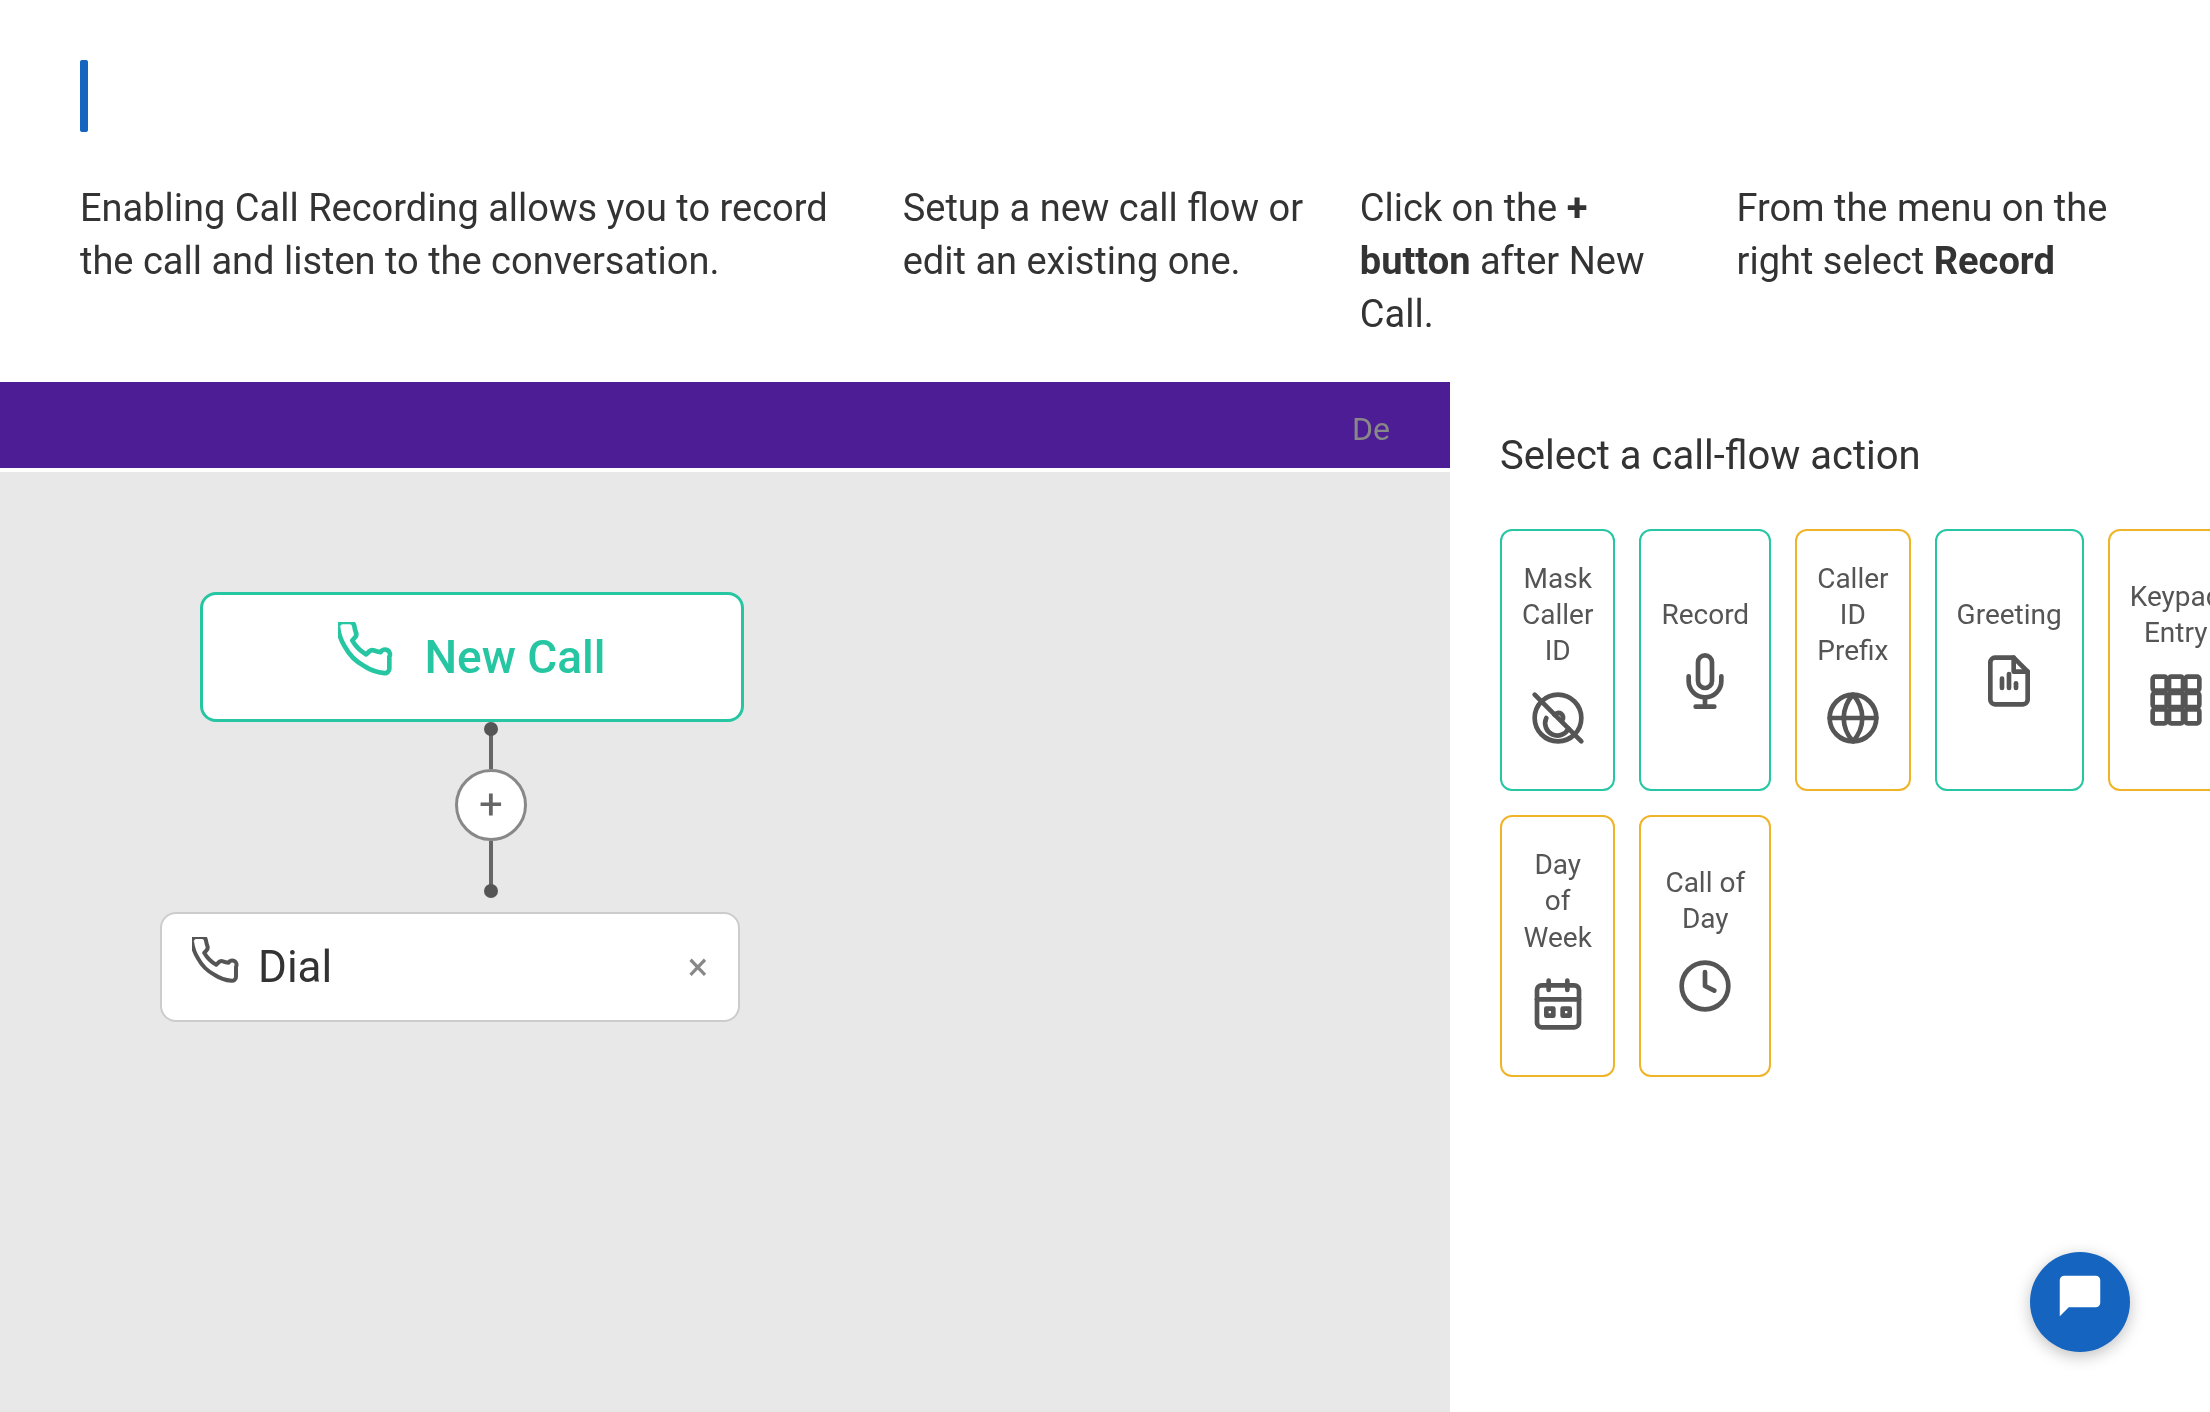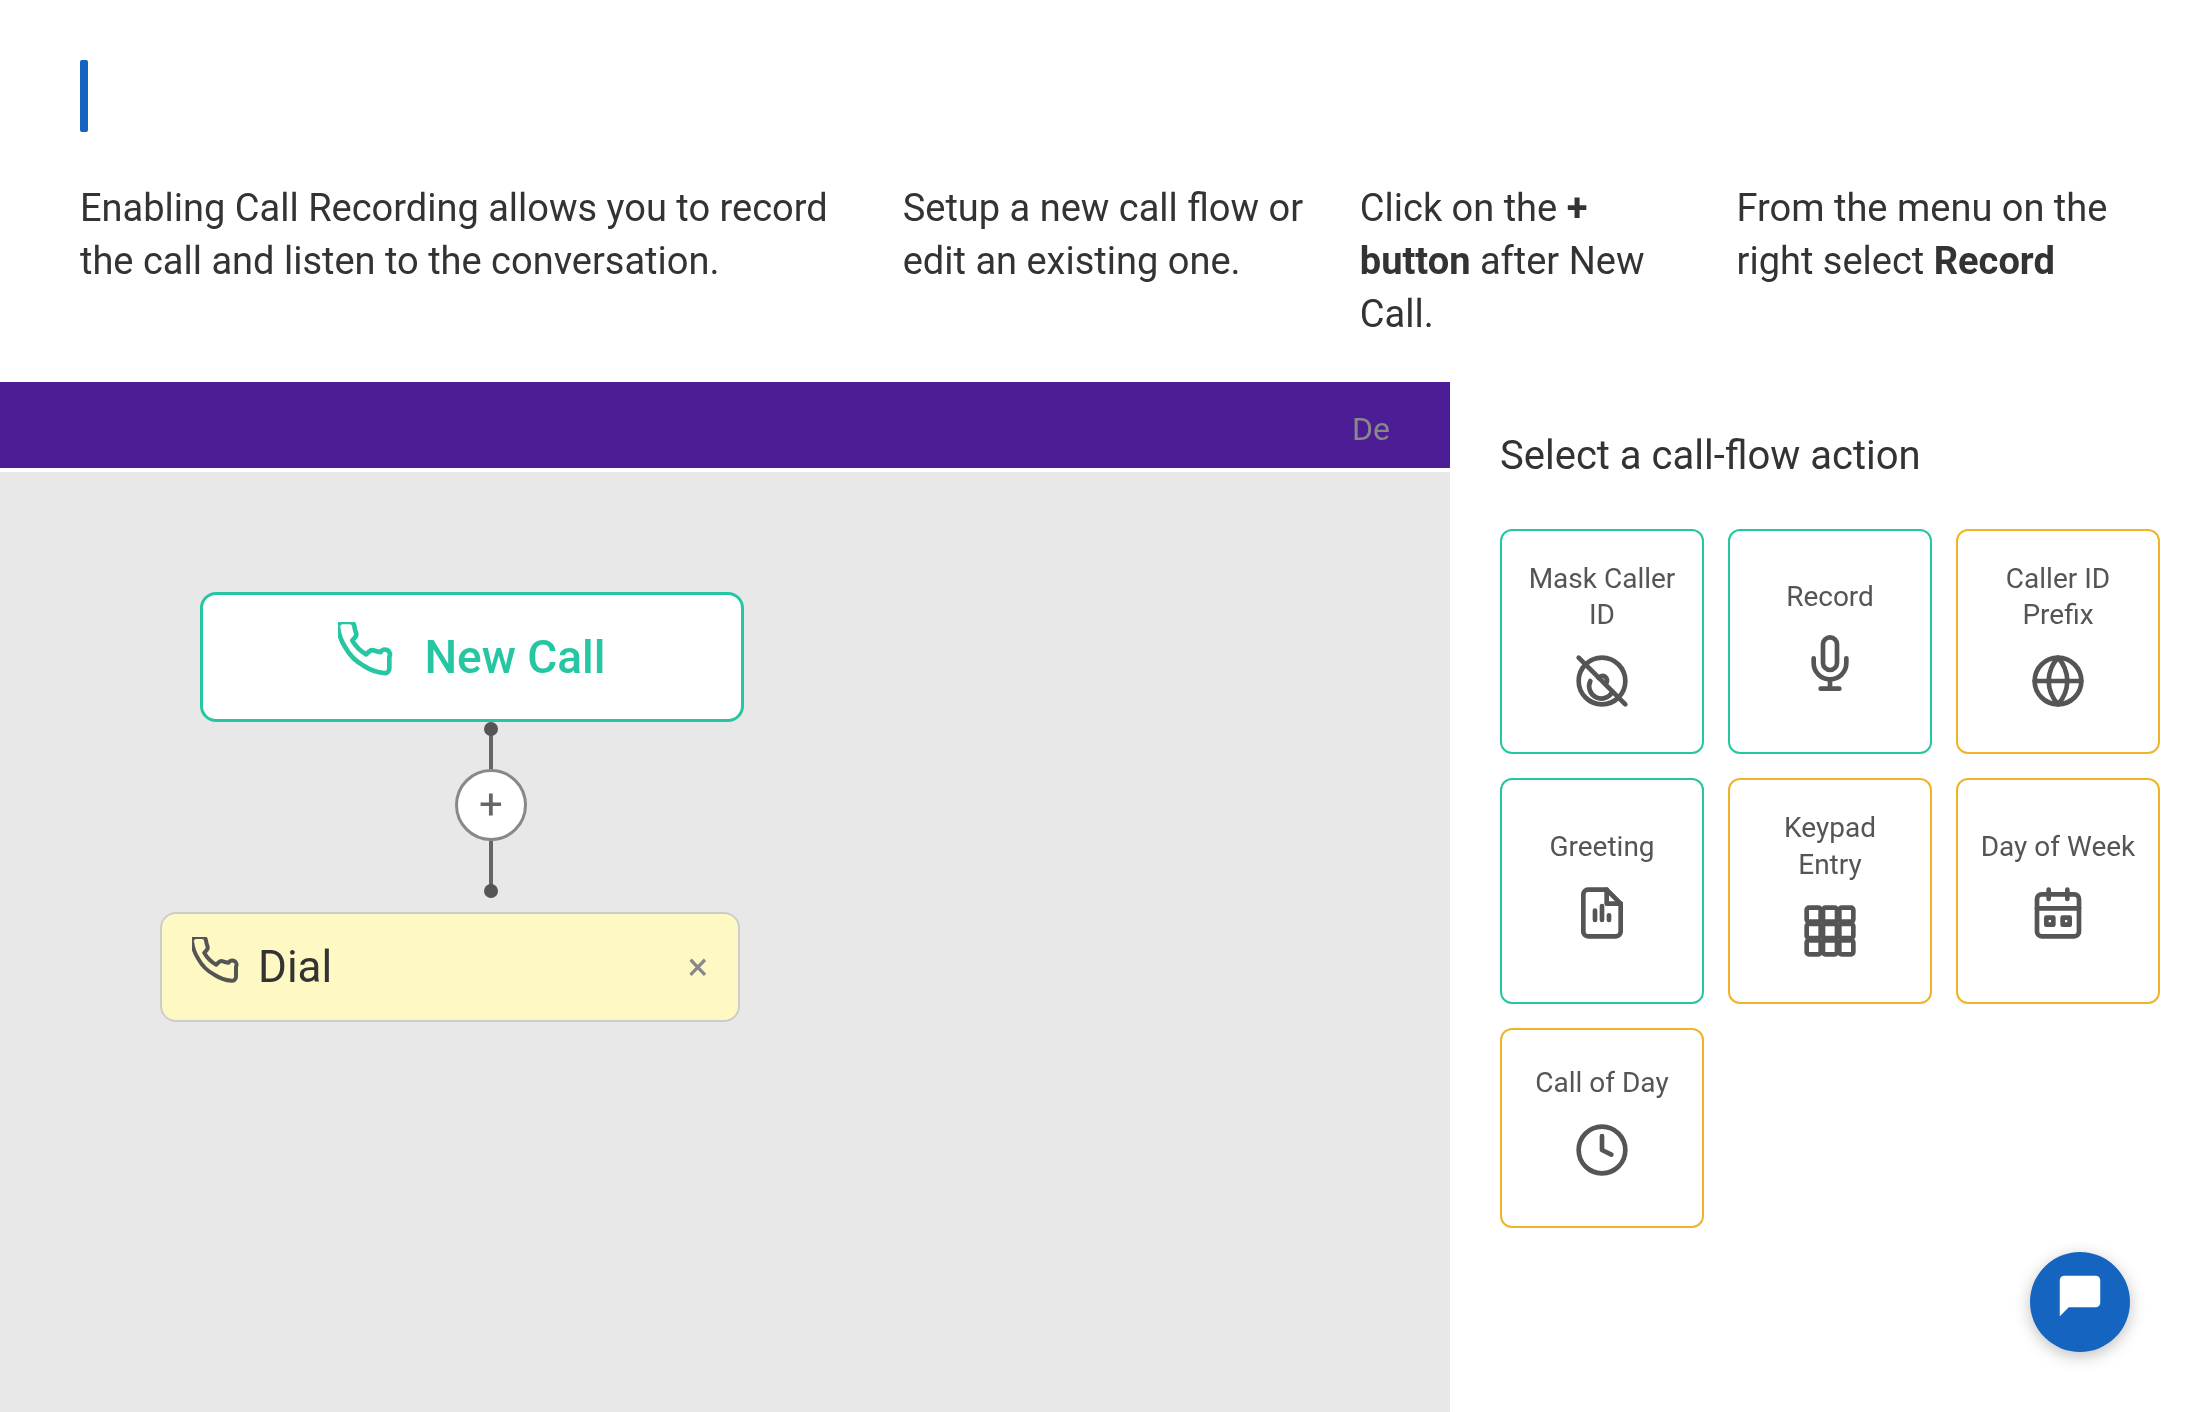--- a/index.html
+++ b/index.html
@@ -194,21 +194,21 @@
 
     
     .dial-node {
       position: absolute;
       top: 440px;
       left: 160px;
       width: 580px;
       height: 110px;
       border: 2px solid #ccc;
       border-radius: 16px;
-      background: #fef9c3;
+      background: #ffffff;
       display: flex;
       align-items: center;
       justify-content: space-between;
       padding: 0 30px;
       text-align: center;
     }
 
     .dial-left {
       display: flex;
       align-items: center;
@@ -242,21 +242,21 @@
 
     .panel-title {
       font-size: 40px;
       color: #333;
       font-weight: 400;
       margin-bottom: 50px;
     }
 
     .actions-grid {
       display: grid;
-      grid-template-columns: repeat(3, 1fr);
+      grid-template-columns: repeat(5, 1fr);
       gap: 24px;
     }
 
     .action-card {
       border: 2px solid #e0e0e0;
       border-radius: 12px;
       padding: 30px 20px;
       display: flex;
       flex-direction: column;
       align-items: center;

